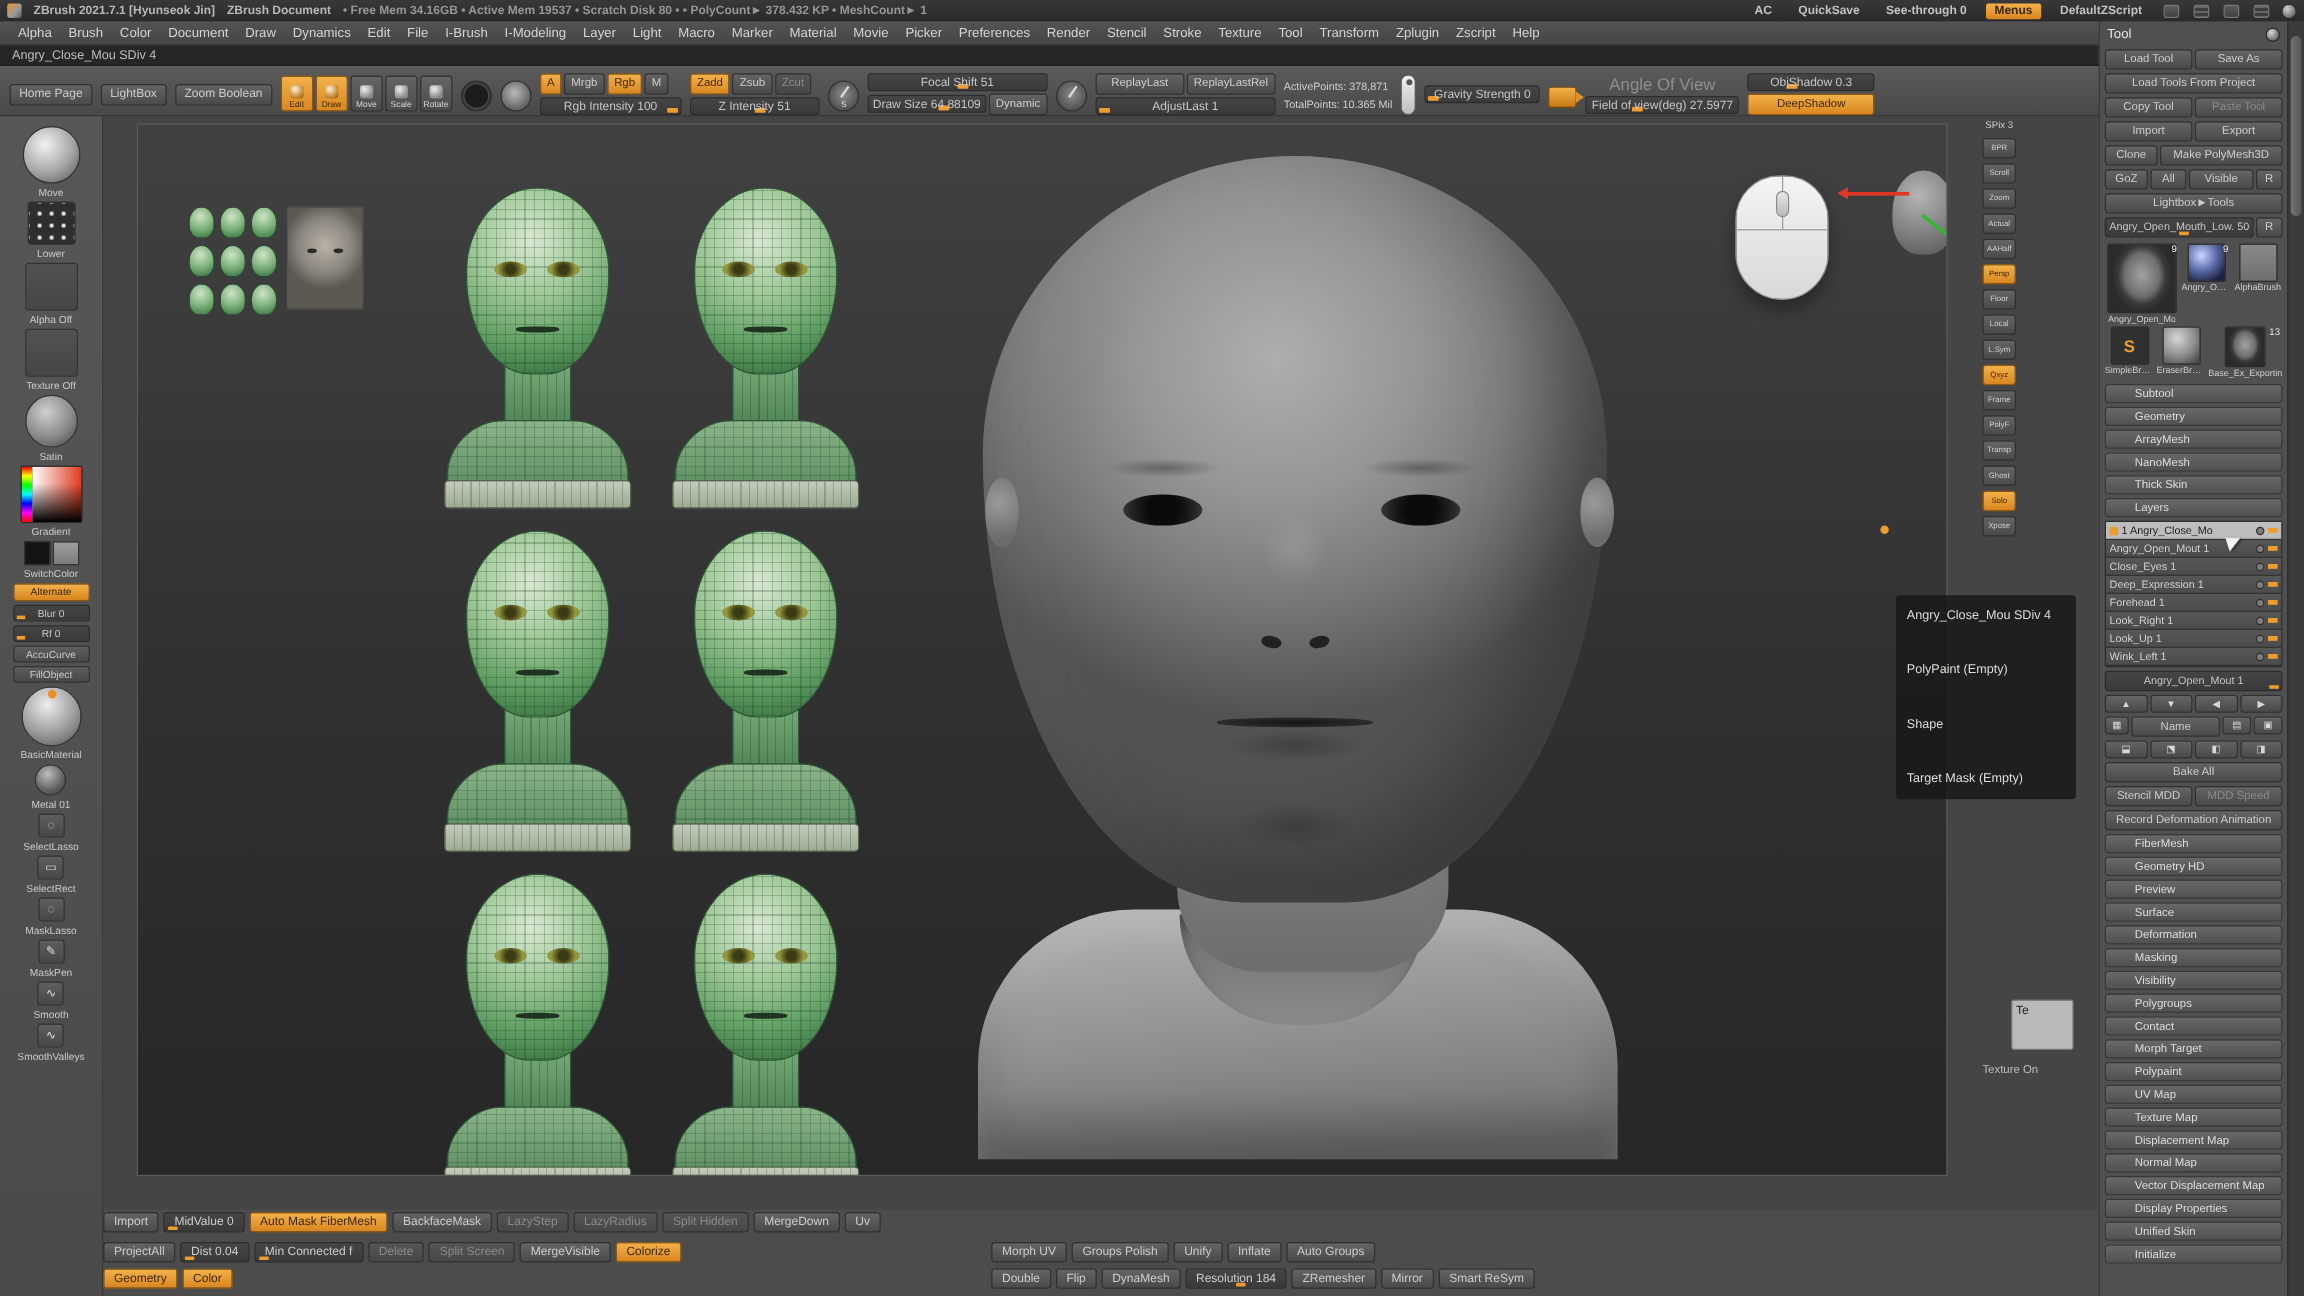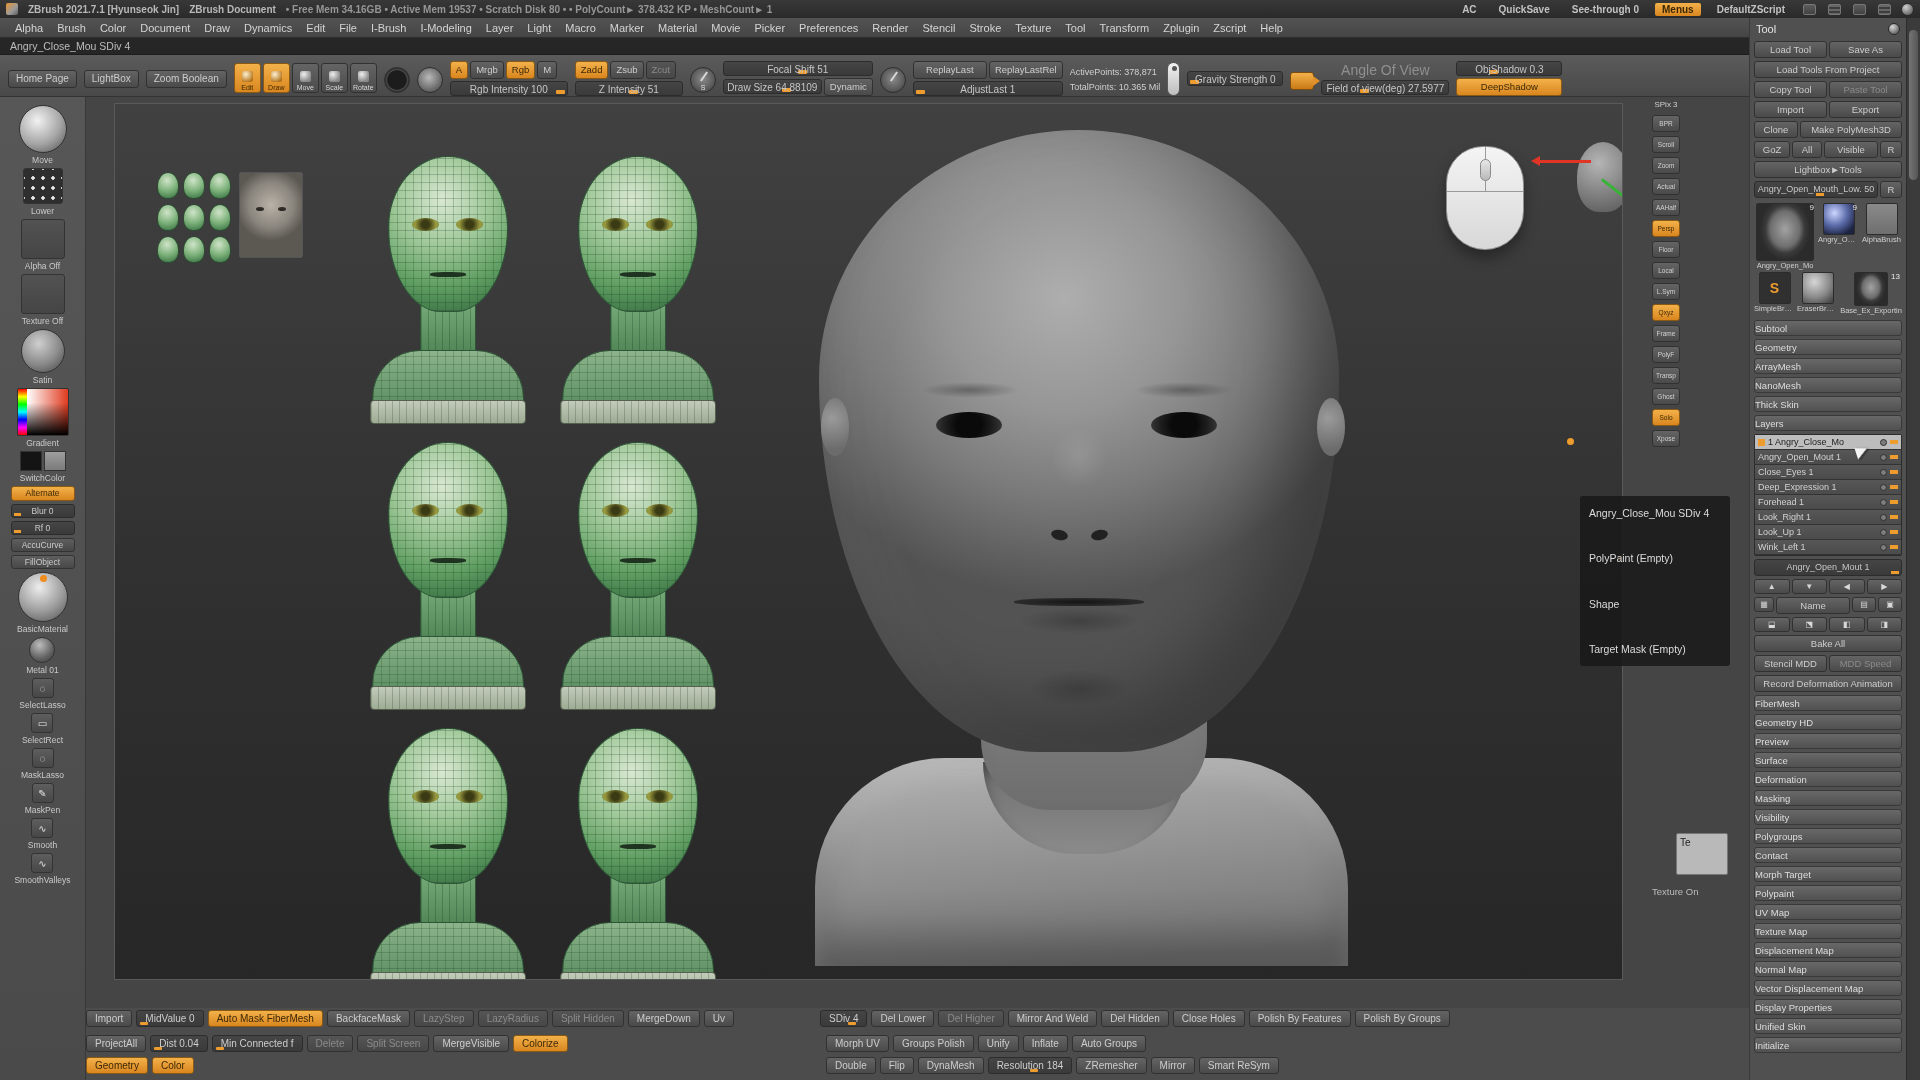--- a/index.html
+++ b/index.html
@@ -260,21 +260,21 @@
     color:#cdcdcd; font-size:9.5px; line-height:15px; text-align:center; white-space:nowrap; overflow:hidden;}
   .tp-btn.disabled{color:#8b8b8b}
   .tp-btn.narrow{flex:0 0 44px}
   .tp-btn.w36{flex:0 0 36px}.tp-btn.w30{flex:0 0 30px}.tp-btn.w22{flex:0 0 22px}
   .tp-slider{flex:1; position:relative; background:linear-gradient(#454545,#3a3a3a);
     border:1px solid #2c2c2c; border-radius:3px; font-size:9px; line-height:15px; text-align:center;
     color:#c6c6c6; white-space:nowrap; overflow:hidden;}
   .tp-slider::after{content:""; position:absolute; bottom:1px; left:50%; width:8px; height:3px; background:#ef9c2e}
   .tp-slider.p100::after{left:calc(100% - 10px)}
   .section{height:16px; line-height:15px; background:linear-gradient(#686868,#515151);
-    border:1px solid #393939; border-radius:3px; color:#dedede; font-size:9.5px; padding-left:0;
+    border:1px solid #393939; border-radius:3px; color:#dedede; font-size:9.5px; padding-left:24px;
     text-align:left; width:100%;}
   
   #tp-thumbs{display:flex; flex-wrap:wrap; gap:2px; padding:2px 0;}
   .thumb{display:flex; flex-direction:column; align-items:center; position:relative; width:41px;}
   .thumb.k-head-large{width:62px}
   .thumb.k-head-small{width:62px}
   .thumb-icon{width:32px; height:32px; border:1px solid #2c2c2c; border-radius:2px; background:#3a3a3a;
     display:flex; align-items:center; justify-content:center; font-size:14px;}
   .k-head-large .thumb-icon{width:58px; height:58px;
     background:radial-gradient(45% 55% at 50% 45%,#a2a2a2,#6e6e6e 58%,#3a3a3a 78%,#2b2b2b)}
@@ -939,31 +939,20 @@
     <button class="bbtn">Import</button>
         <button class="bbtn slider p0">MidValue 0</button>
         <button class="bbtn orange">Auto Mask FiberMesh</button>
         <button class="bbtn">BackfaceMask</button>
         <button class="bbtn disabled">LazyStep</button>
         <button class="bbtn disabled">LazyRadius</button>
         <button class="bbtn disabled">Split Hidden</button>
         <button class="bbtn">MergeDown</button>
         <button class="bbtn">Uv</button>
       </div>
-    <div class="b-group" id="b-row1-right">
-
-    <button class="bbtn slider p60">SDiv 4</button>
-        <button class="bbtn">Del Lower</button>
-        <button class="bbtn disabled">Del Higher</button>
-        <button class="bbtn">Mirror And Weld</button>
-        <button class="bbtn">Del Hidden</button>
-        <button class="bbtn">Close Holes</button>
-        <button class="bbtn">Polish By Features</button>
-        <button class="bbtn">Polish By Groups</button>
-      </div>
   </div>
   <div id="b-lower">
     <div class="b-left-col">
       <div class="b-group">
 
       <button class="bbtn">ProjectAll</button>
           <button class="bbtn slider p0">Dist 0.04</button>
           <button class="bbtn slider p0">Min Connected f</button>
           <button class="bbtn disabled">Delete</button>
           <button class="bbtn disabled">Split Screen</button>

